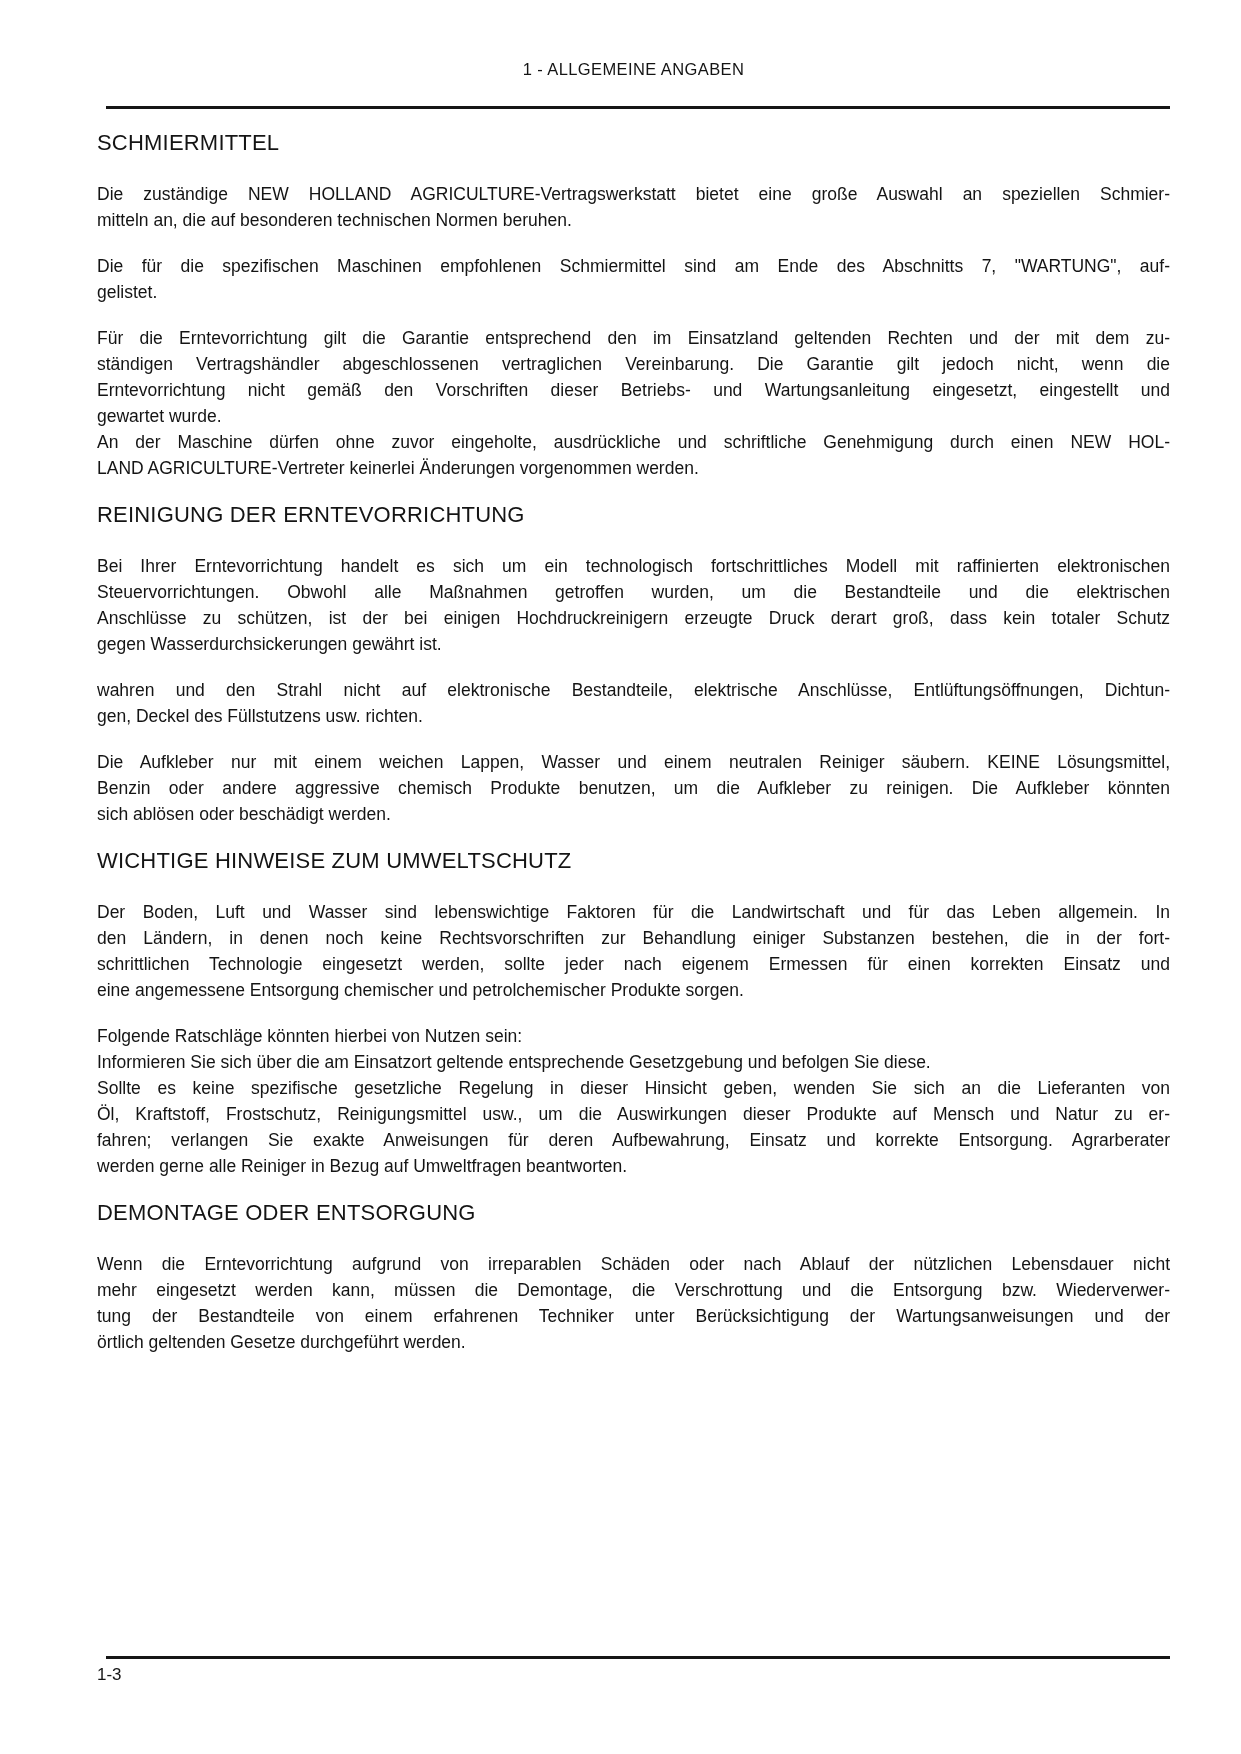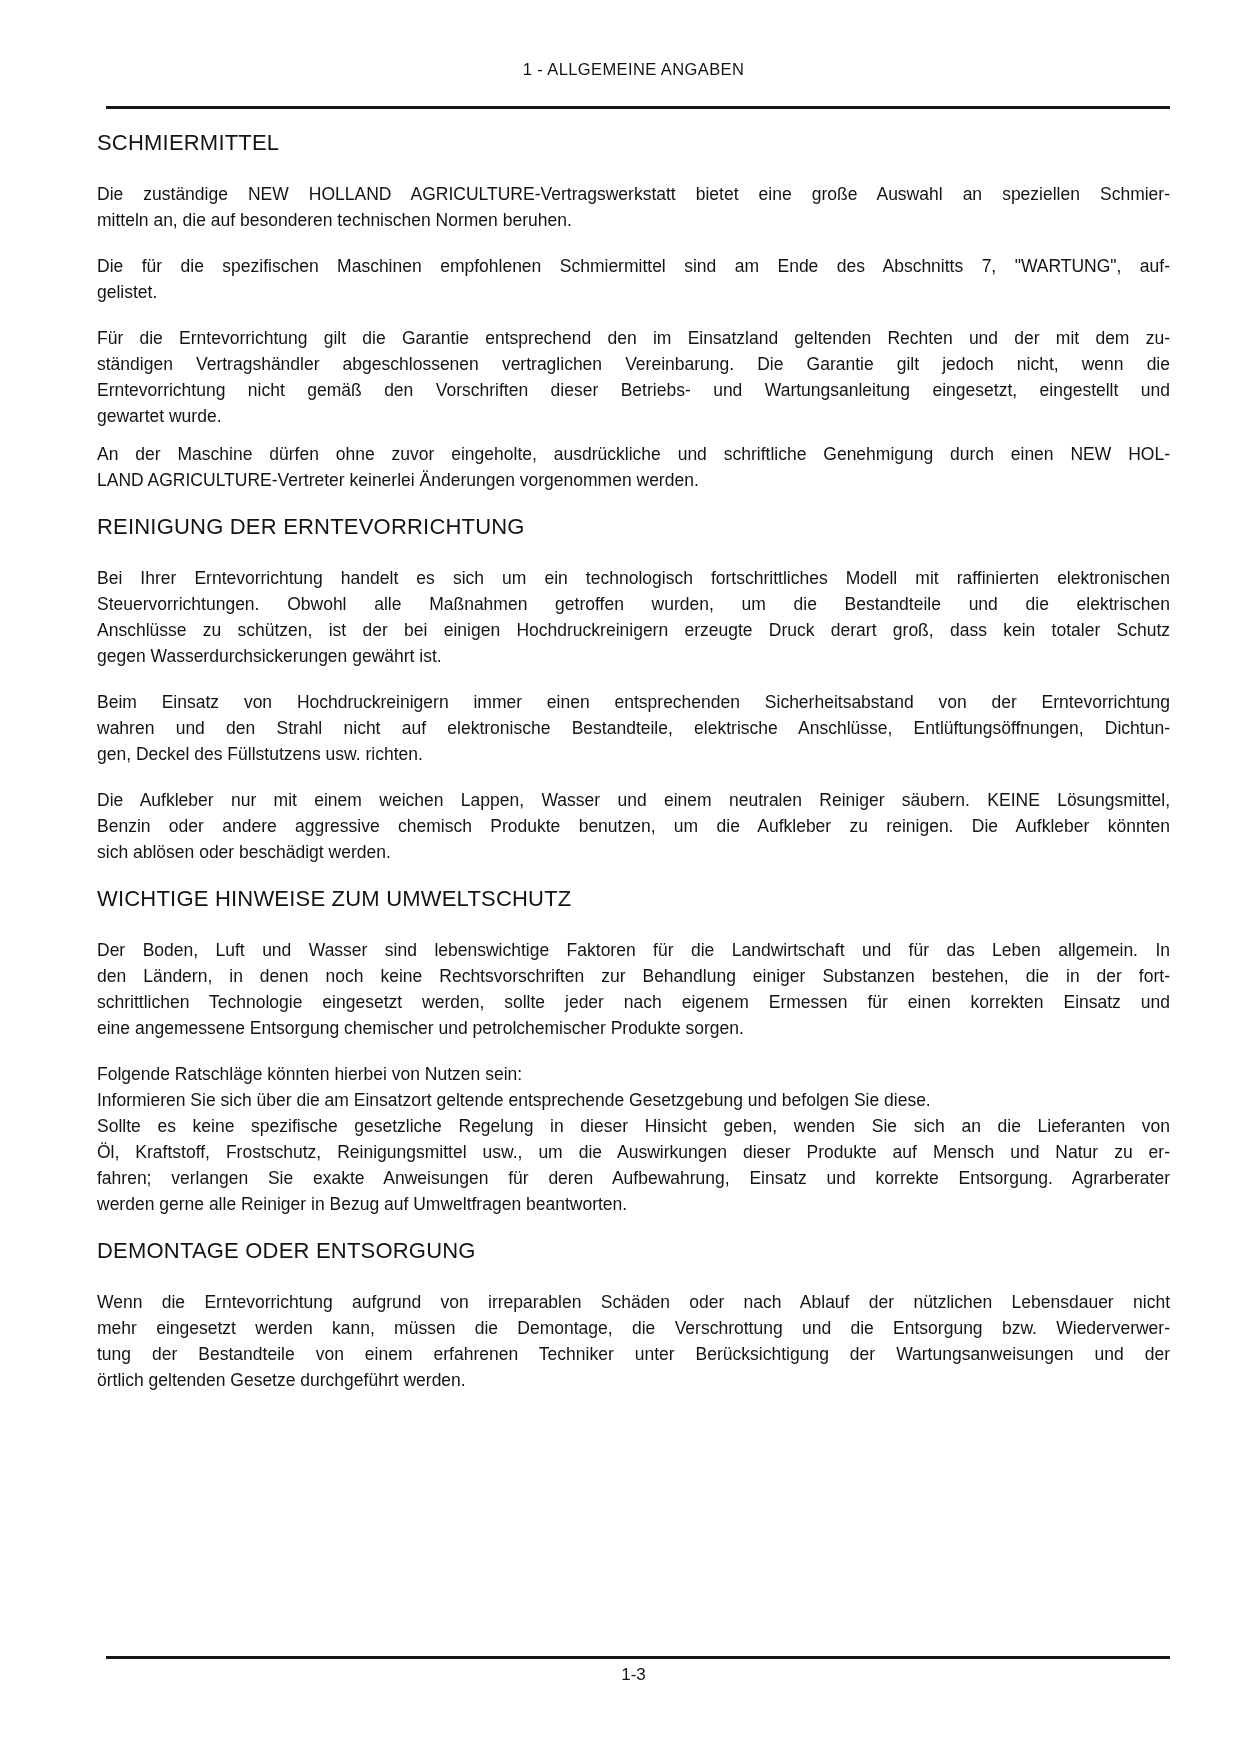--- a/index.html
+++ b/index.html
@@ -36,40 +36,39 @@
   .top-rule { margin-top: 26px; }
   .section-heading {
     font-size: 22px;
     font-weight: normal;
     line-height: 27px;
     letter-spacing: 0.2px;
     margin: 20px 0 25px 0;
     white-space: nowrap;
   }
   .para { margin: 0 0 20px 0; }
-  .para.no-gap { margin-bottom: 12px; }
+  .para.no-gap { margin-bottom: 0; }
   .text-line {
     font-size: 17.5px;
     line-height: 26px;
     white-space: nowrap;
     text-align: justify;
     text-align-last: justify;
     text-justify: inter-word;
   }
   .text-line.ragged {
     text-align-last: left;
   }
   .doc-footer {
     position: absolute;
     left: 97px;
     right: 71px;
     top: 1656px;
   }
   .page-number {
-    text-align: center;
     font-size: 17px;
     line-height: 22px;
     margin-top: 5px;
   }
 </style>
 </head>
 <body style="--text-color: #141414; --rule-color: #161616;">
 
 <div class="page">
 
@@ -104,21 +103,20 @@
       </section>
       <section>
         <h2 class="section-heading">REINIGUNG DER ERNTEVORRICHTUNG</h2>
         <div class="para">
           <div class="text-line">Bei Ihrer Erntevorrichtung handelt es sich um ein technologisch fortschrittliches Modell mit raffinierten elektronischen</div>
           <div class="text-line">Steuervorrichtungen.  Obwohl alle Maßnahmen getroffen wurden, um die Bestandteile und die elektrischen</div>
           <div class="text-line">Anschlüsse zu schützen, ist der bei einigen Hochdruckreinigern erzeugte Druck derart groß, dass kein totaler Schutz</div>
           <div class="text-line ragged">gegen Wasserdurchsickerungen gewährt ist.</div>
         </div>
         <div class="para">
-          <div class="text-line">Beim Einsatz von Hochdruckreinigern immer einen entsprechenden Sicherheitsabstand von der Erntevorrichtung</div>
           <div class="text-line">wahren und den Strahl nicht auf elektronische Bestandteile, elektrische Anschlüsse, Entlüftungsöffnungen, Dichtun-</div>
           <div class="text-line ragged">gen, Deckel des Füllstutzens usw. richten.</div>
         </div>
         <div class="para">
           <div class="text-line">Die Aufkleber nur mit einem weichen Lappen, Wasser und einem neutralen Reiniger säubern. KEINE Lösungsmittel,</div>
           <div class="text-line">Benzin oder andere aggressive chemisch Produkte benutzen, um die Aufkleber zu reinigen. Die Aufkleber könnten</div>
           <div class="text-line ragged">sich ablösen oder beschädigt werden.</div>
         </div>
       </section>
       <section>

